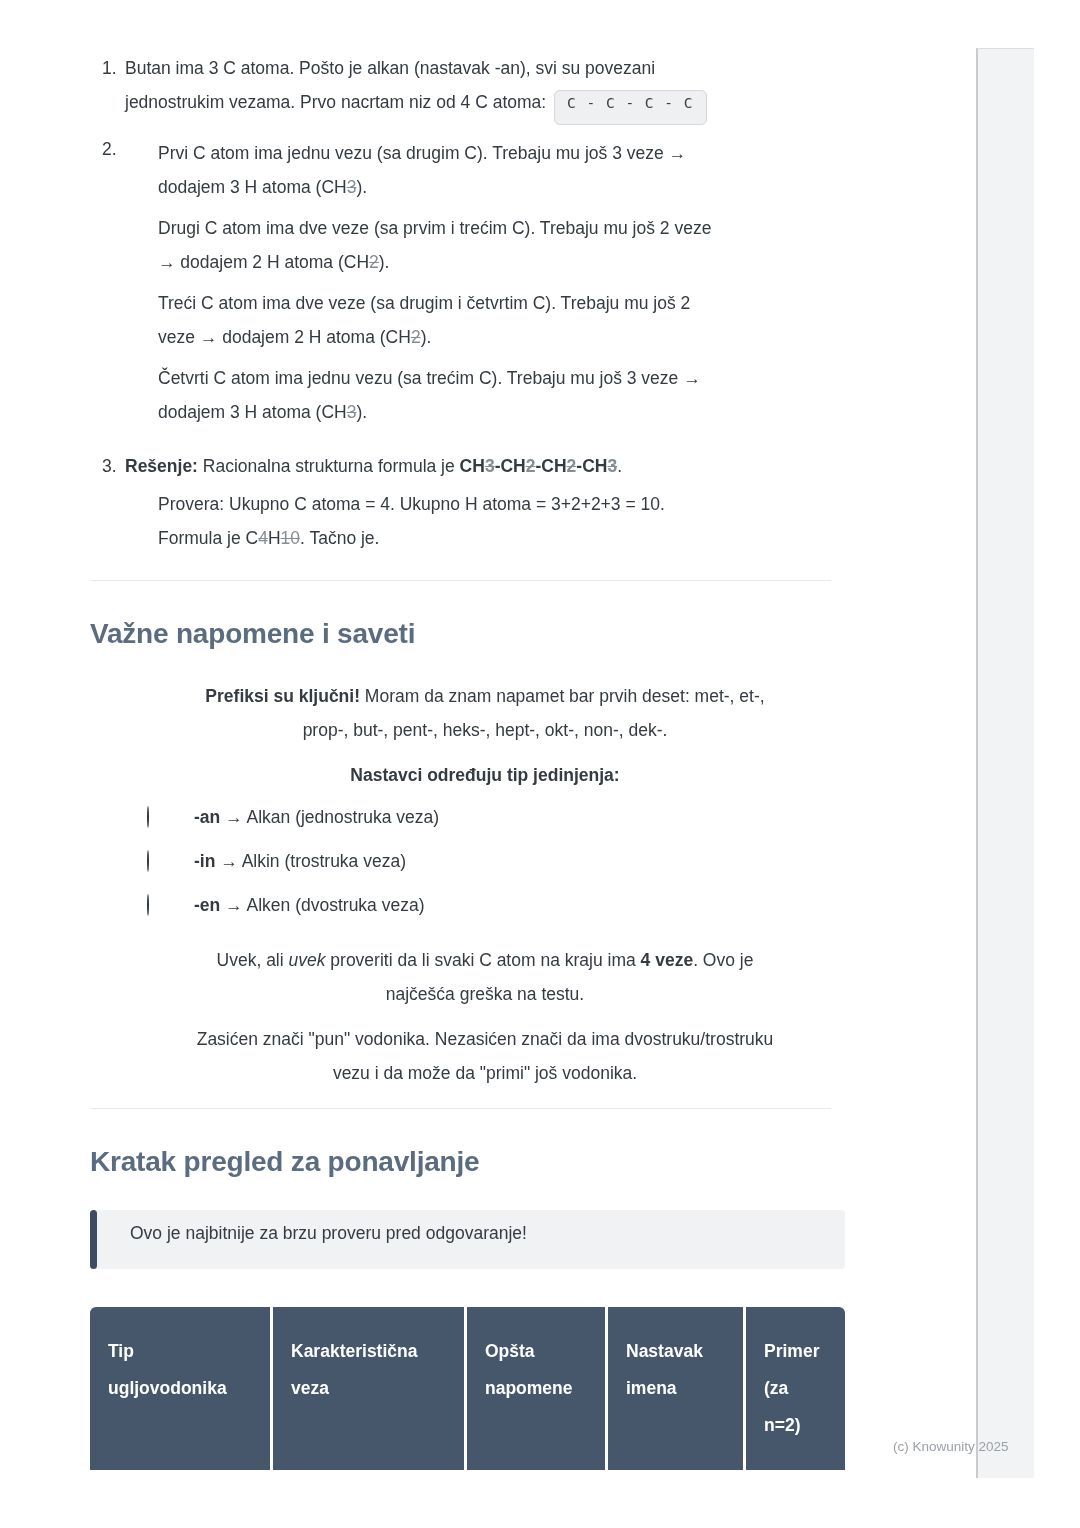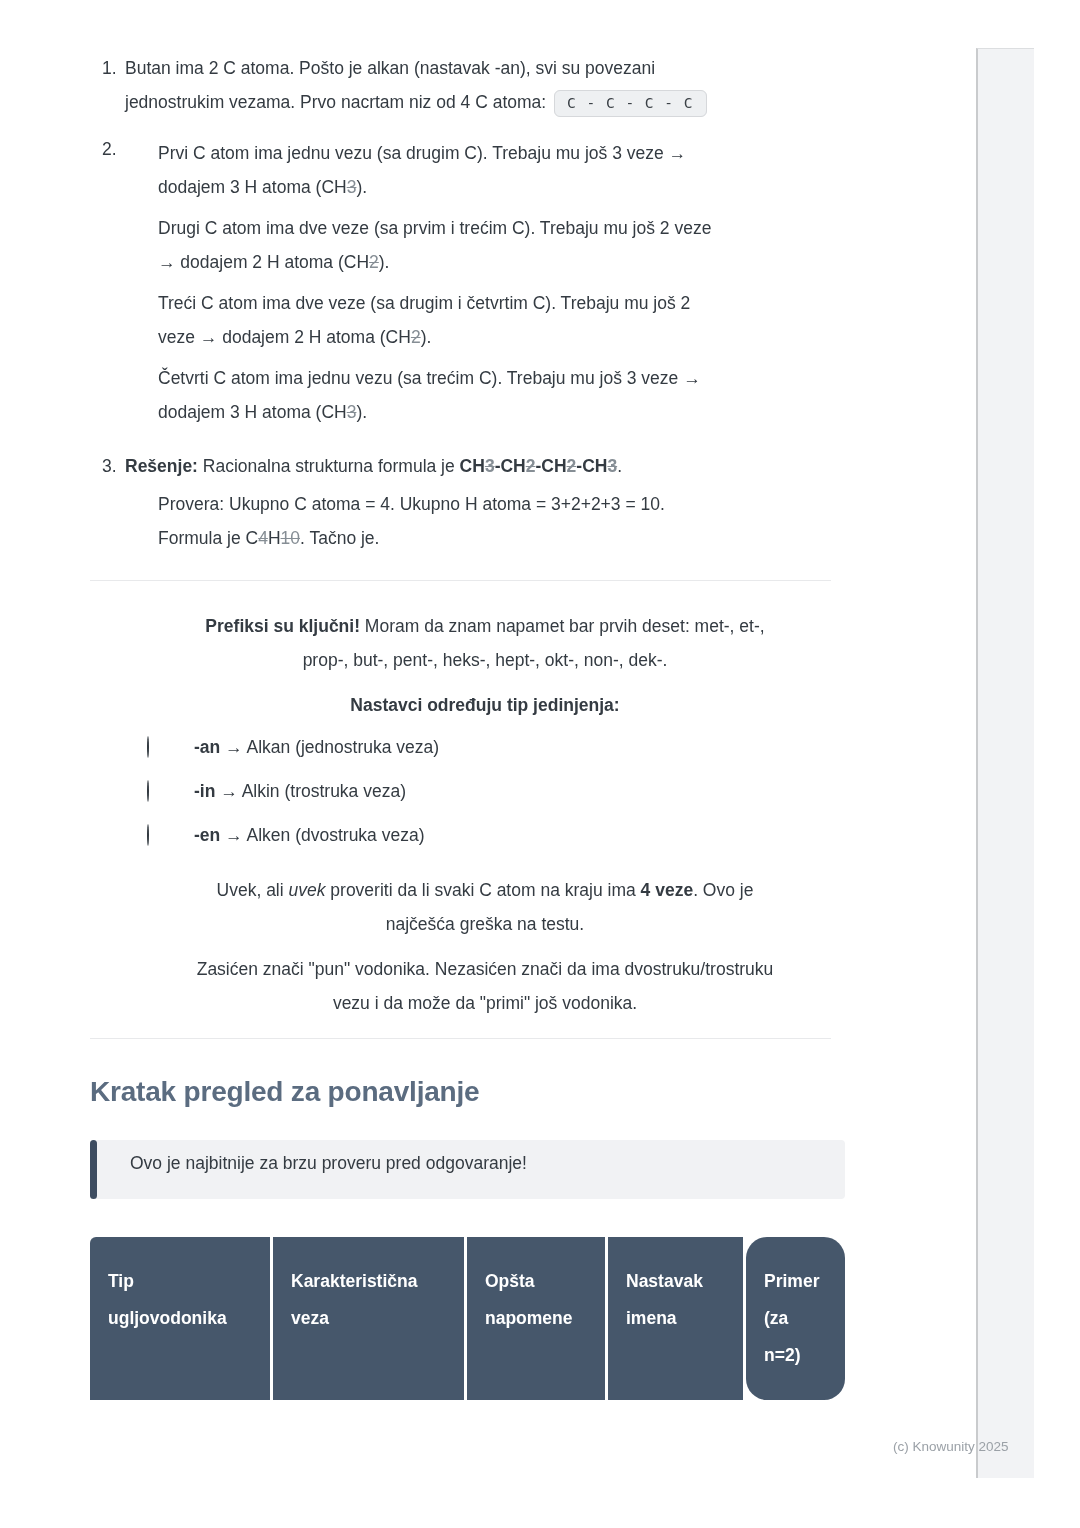--- a/index.html
+++ b/index.html
@@ -31,21 +31,21 @@
   .ring { width:7px; height:7px; border-radius:50%; border:1.5px solid #343b42; margin:13px 0 0 12px; background:transparent; }
 
   
   .r-b { font-weight:700; }
   .r-i { font-style:italic; }
   .r-sub { color:#868e95; text-decoration:line-through; }
   .r-bsub { font-weight:700; color:#868e95; text-decoration:line-through; }
   .r-code {
     font-family:"DejaVu Sans Mono", monospace; font-size:14.5px; color:#3a4046;
     background:#eef0f2; border:1px solid #d6d8db; border-radius:6px;
-    padding:4px 12px 5px 12px; margin-left:3px; white-space:pre; letter-spacing:1px;
+    padding:4px 12px 13px 12px; margin-left:3px; white-space:pre; letter-spacing:1px;
   }
 
   .divider { border:none; border-top:1px solid #e8e9eb; margin:18px 0 0 0; width:741px; }
   h2.sec-title { font-size:28px; line-height:34px; font-weight:700; color:#5b6c80;
     margin:36px 0 0 0; letter-spacing:-0.2px; }
 
   
   .callout { position:relative; margin-top:31px; background:#f1f2f4; border-radius:4px;
     padding:6px 24px 19px 40px; }
   .callout .bar { position:absolute; left:0; top:0; bottom:0; width:7px;
@@ -53,40 +53,40 @@
 
   
   table.review { border-collapse:separate; border-spacing:0; margin-top:38px; width:755px; table-layout:fixed; }
   table.review th {
     background:#46576b; color:#ffffff; font-size:17.5px; font-weight:700;
     line-height:37px; text-align:left; vertical-align:top;
     padding:26px 18px; height:140px; box-sizing:border-box;
     border-right:3px solid #ffffff;
   }
   table.review th:first-child { border-top-left-radius:6px; }
-  table.review th:last-child { border-right:none; border-top-right-radius:6px;border-radius:21px; }
+  table.review th:last-child { border-right:none; border-top-right-radius:6px; }
 
   
   .side-strip { position:absolute; left:976px; top:48px; width:58px; height:1430px;
     background:#f2f3f5; border-left:2px solid #c9cbcd; border-top:1px solid #dcdee0; box-sizing:border-box; }
   .watermark { position:absolute; left:893px; top:1438px; font-size:13.5px; line-height:18px;
     color:#9ba1a7; white-space:nowrap; }
 </style>
 </head>
 <body>
 
 <div class="page">
   <div class="content">
 
     <div class="olist">
 
       <div class="oitem">
         <span class="num">1.</span>
         <div class="col">
-          <div class="txt"><span>Butan ima 2 C atoma. Pošto je alkan (nastavak -an), svi su povezani</span><br><span>jednostrukim vezama. Prvo nacrtam niz od 4 C atoma: </span><span class="r-code">C - C - C - C</span></div>
+          <div class="txt"><span>Butan ima 3 C atoma. Pošto je alkan (nastavak -an), svi su povezani</span><br><span>jednostrukim vezama. Prvo nacrtam niz od 4 C atoma: </span><span class="r-code">C - C - C - C</span></div>
         </div>
       </div>
 
       <div class="oitem">
         <span class="num">2.</span>
         <div class="col">
           <div class="sublist">
             <div class="sitem">
               <span class="mark"><span class="dot"></span></span>
               <div class="txt"><span>Prvi C atom ima jednu vezu (sa drugim C). Trebaju mu još 3 veze →</span><br><span>dodajem 3 H atoma (CH</span><span class="r-sub">3</span><span>).</span></div>
@@ -116,20 +116,21 @@
               <span class="mark"><span class="dot"></span></span>
               <div class="txt"><span>Provera: Ukupno C atoma = 4. Ukupno H atoma = 3+2+2+3 = 10.</span><br><span>Formula je C</span><span class="r-sub">4</span><span>H</span><span class="r-sub">10</span><span>. Tačno je.</span></div>
             </div>
           </div>
         </div>
       </div>
     </div>
 
     <hr class="divider">
 
+    <h2 class="sec-title">Važne napomene i saveti</h2>
 
     <div class="blist">
       <div class="bitem">
         <span class="mark"><span class="dot"></span></span>
         <div class="col">
           <div class="txt"><span class="r-b">Prefiksi su ključni!</span><span> Moram da znam napamet bar prvih deset: met-, et-,</span><br><span>prop-, but-, pent-, heks-, hept-, okt-, non-, dek-.</span></div>
         </div>
       </div>
 
       <div class="bitem">

